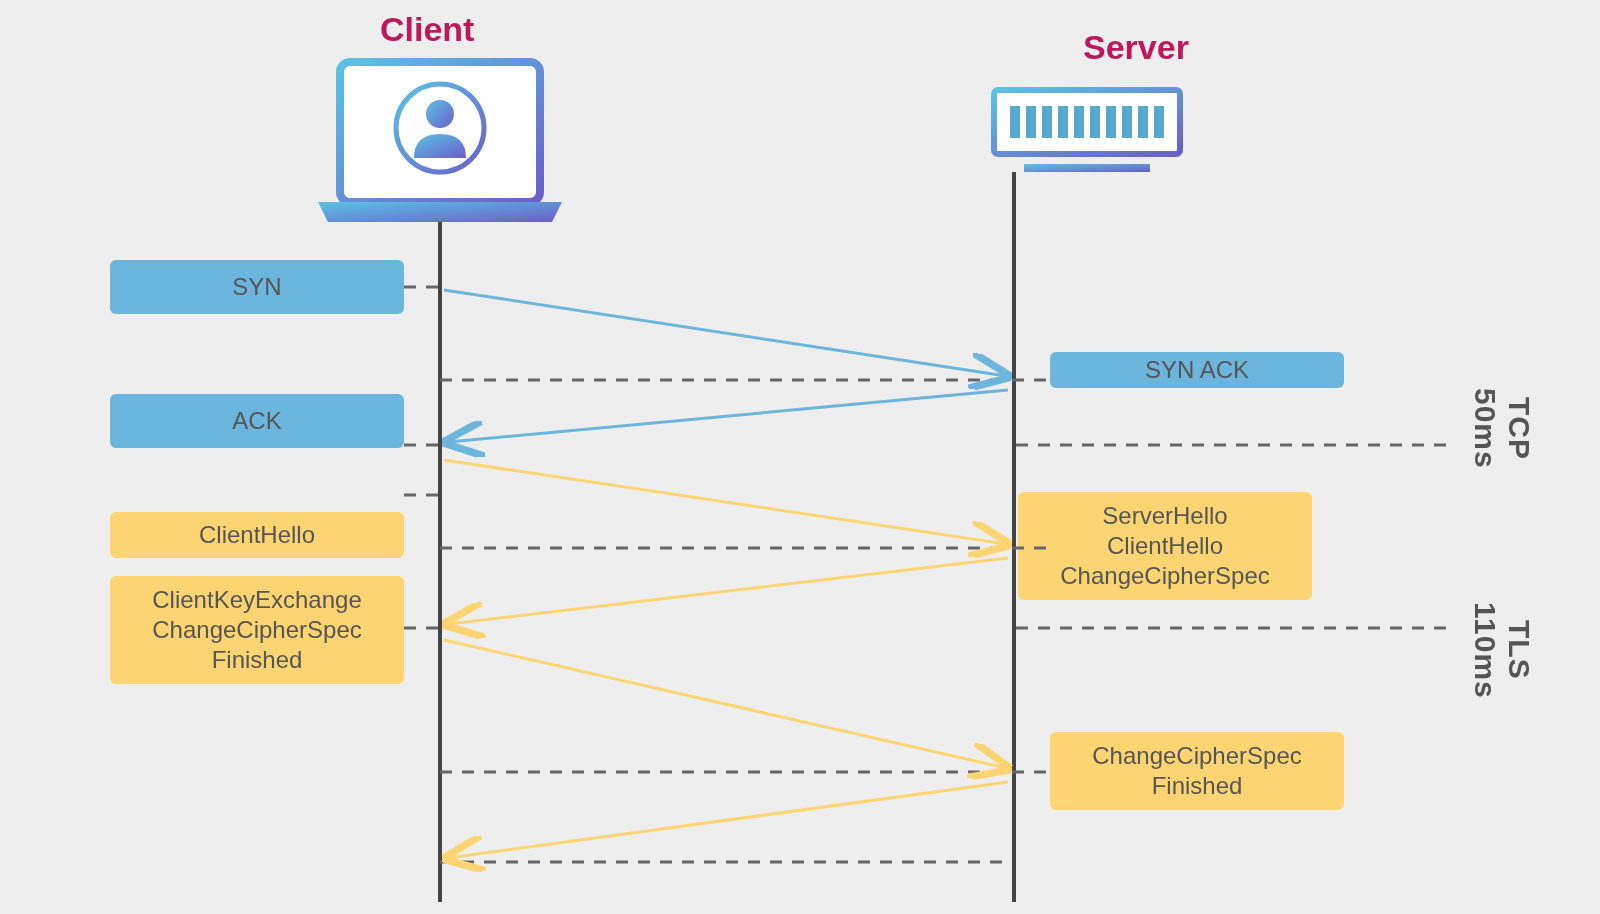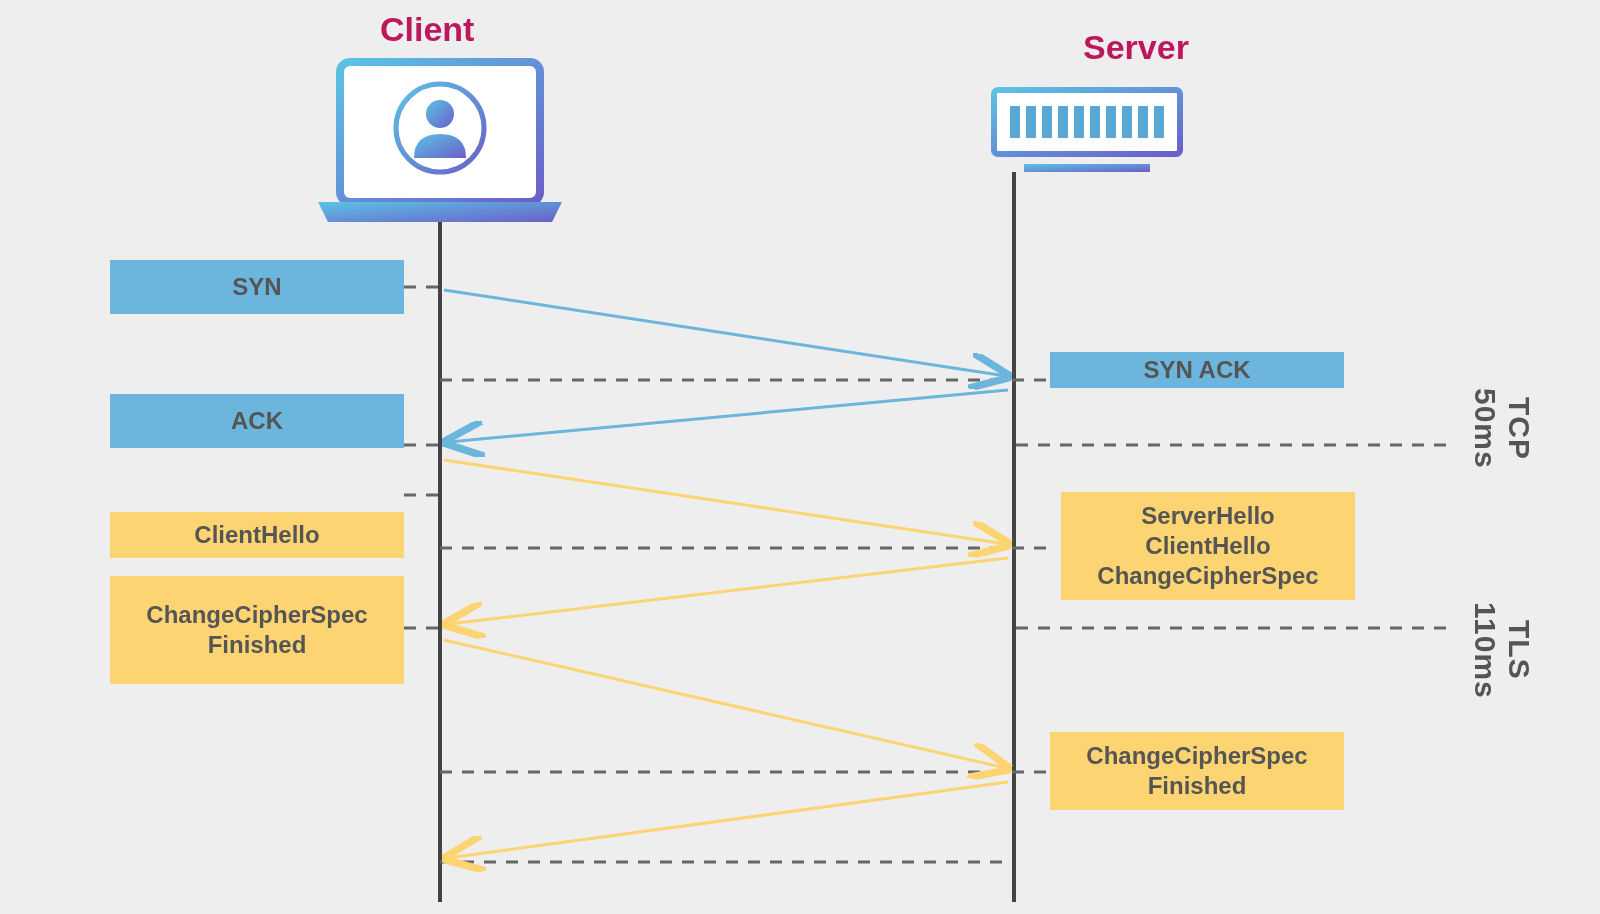--- a/index.html
+++ b/index.html
@@ -21,25 +21,26 @@
     position: absolute;
     width: 4px;
     background: #444;
   }
   .box {
     position: absolute;
     display: flex;
     flex-direction: column;
     align-items: center;
     justify-content: center;
-    font-weight: 700;
+    font-weight: 400;
     color: #555;
     font-size: 24px;
     line-height: 1.25;
     text-align: center;
+    border-radius: 6px;
   }
   .blue { background: #6cb5dc; }
   .yellow { background: #fcd572; }
   .side-label {
     position: absolute;
     color: #555;
     font-weight: 700;
     font-size: 30px;
     writing-mode: vertical-rl;
     text-align: center;
@@ -91,26 +92,27 @@
   </g>
 </svg>
 
 <div class="lifeline" style="left:438px; top:222px; height:680px;"></div>
 <div class="lifeline" style="left:1012px; top:172px; height:730px;"></div>
 
 <div class="box blue" style="left:110px; top:260px; width:294px; height:54px;">SYN</div>
 <div class="box blue" style="left:110px; top:394px; width:294px; height:54px;">ACK</div>
 <div class="box yellow" style="left:110px; top:496px; width:294px; height:46px;margin-top:16px;">ClientHello</div>
 <div class="box yellow" style="left:110px; top:576px; width:294px; height:108px;">
+  <span>ClientKeyExchange</span>
   <span>ChangeCipherSpec</span>
   <span>Finished</span>
 </div>
 
 <div class="box blue" style="left:1050px; top:352px; width:294px; height:36px;">SYN ACK</div>
-<div class="box yellow" style="left:1061px; top:492px; width:294px; height:108px;">
+<div class="box yellow" style="left:1018px; top:492px; width:294px; height:108px;">
   <span>ServerHello</span>
   <span>ClientHello</span>
   <span>ChangeCipherSpec</span>
 </div>
 <div class="box yellow" style="left:1050px; top:732px; width:294px; height:78px;">
   <span>ChangeCipherSpec</span>
   <span>Finished</span>
 </div>
 
 <div class="side-label" style="left:1468px; top:368px; height:120px;">

